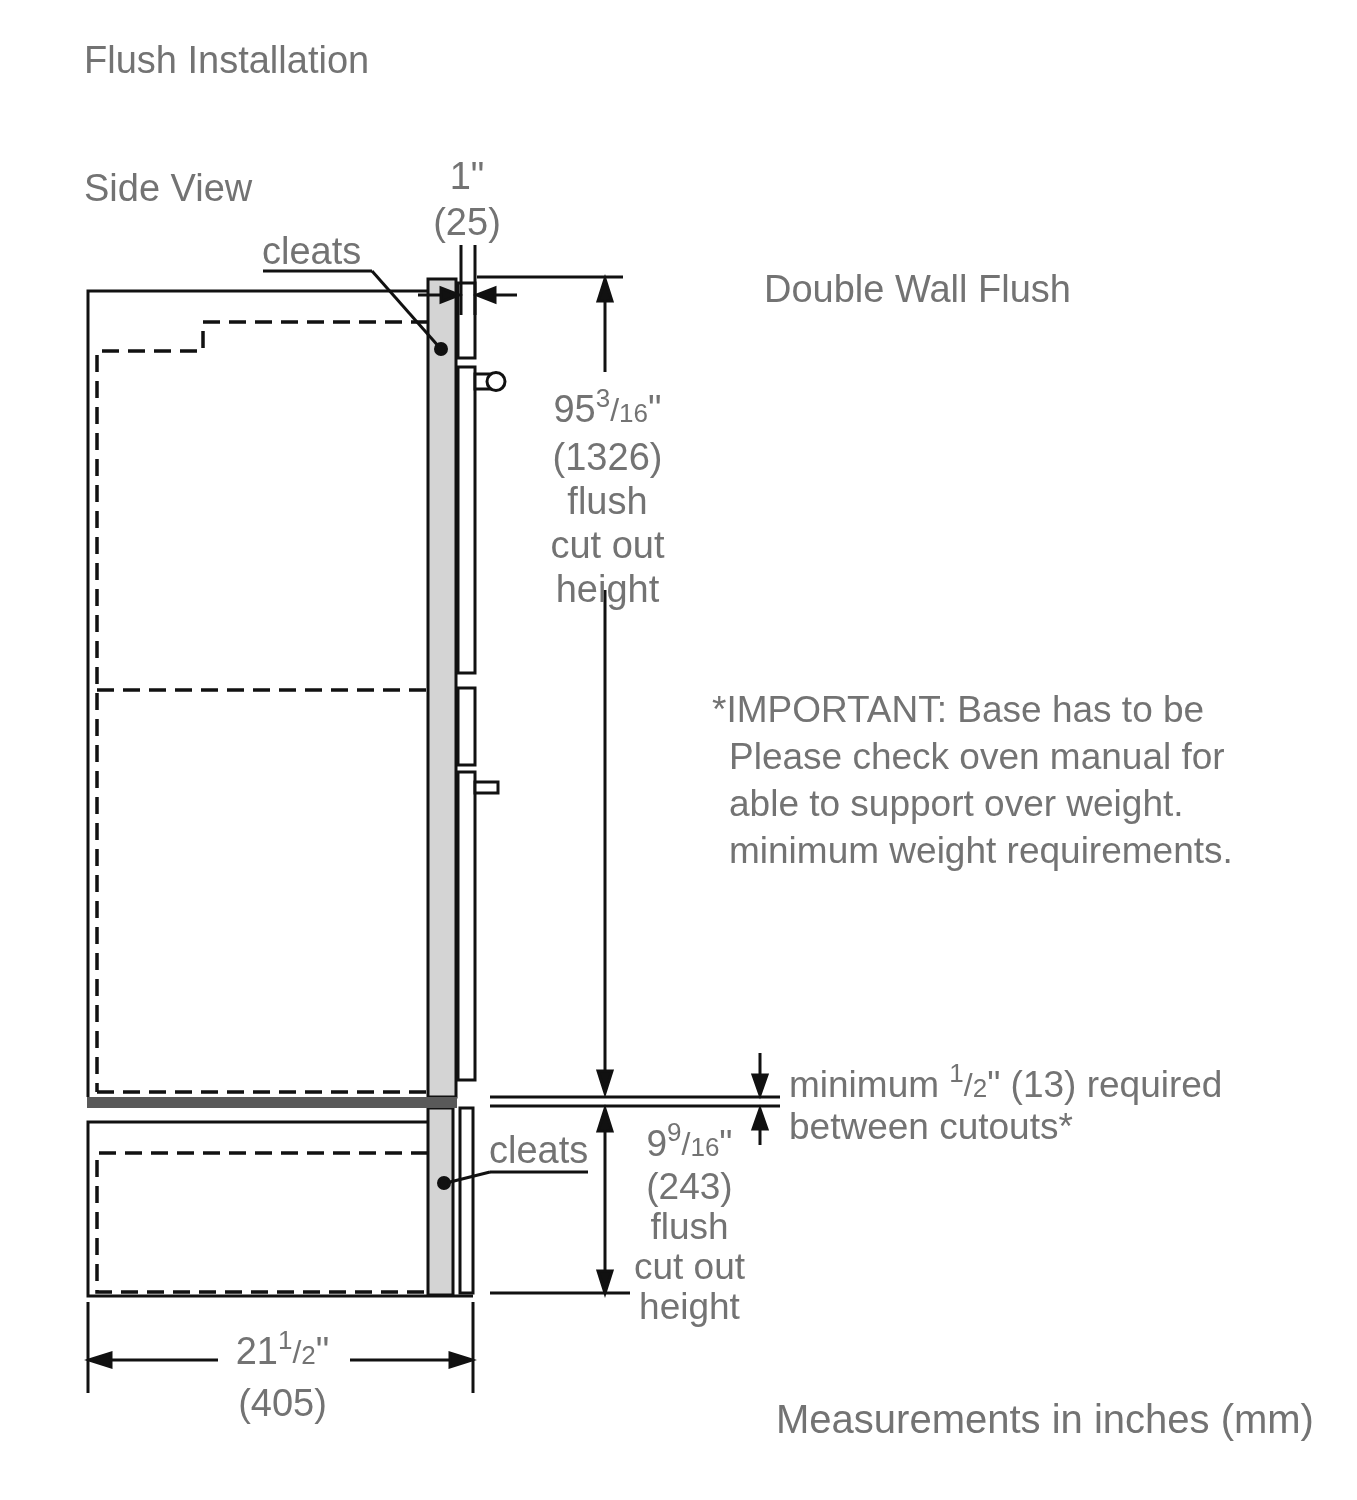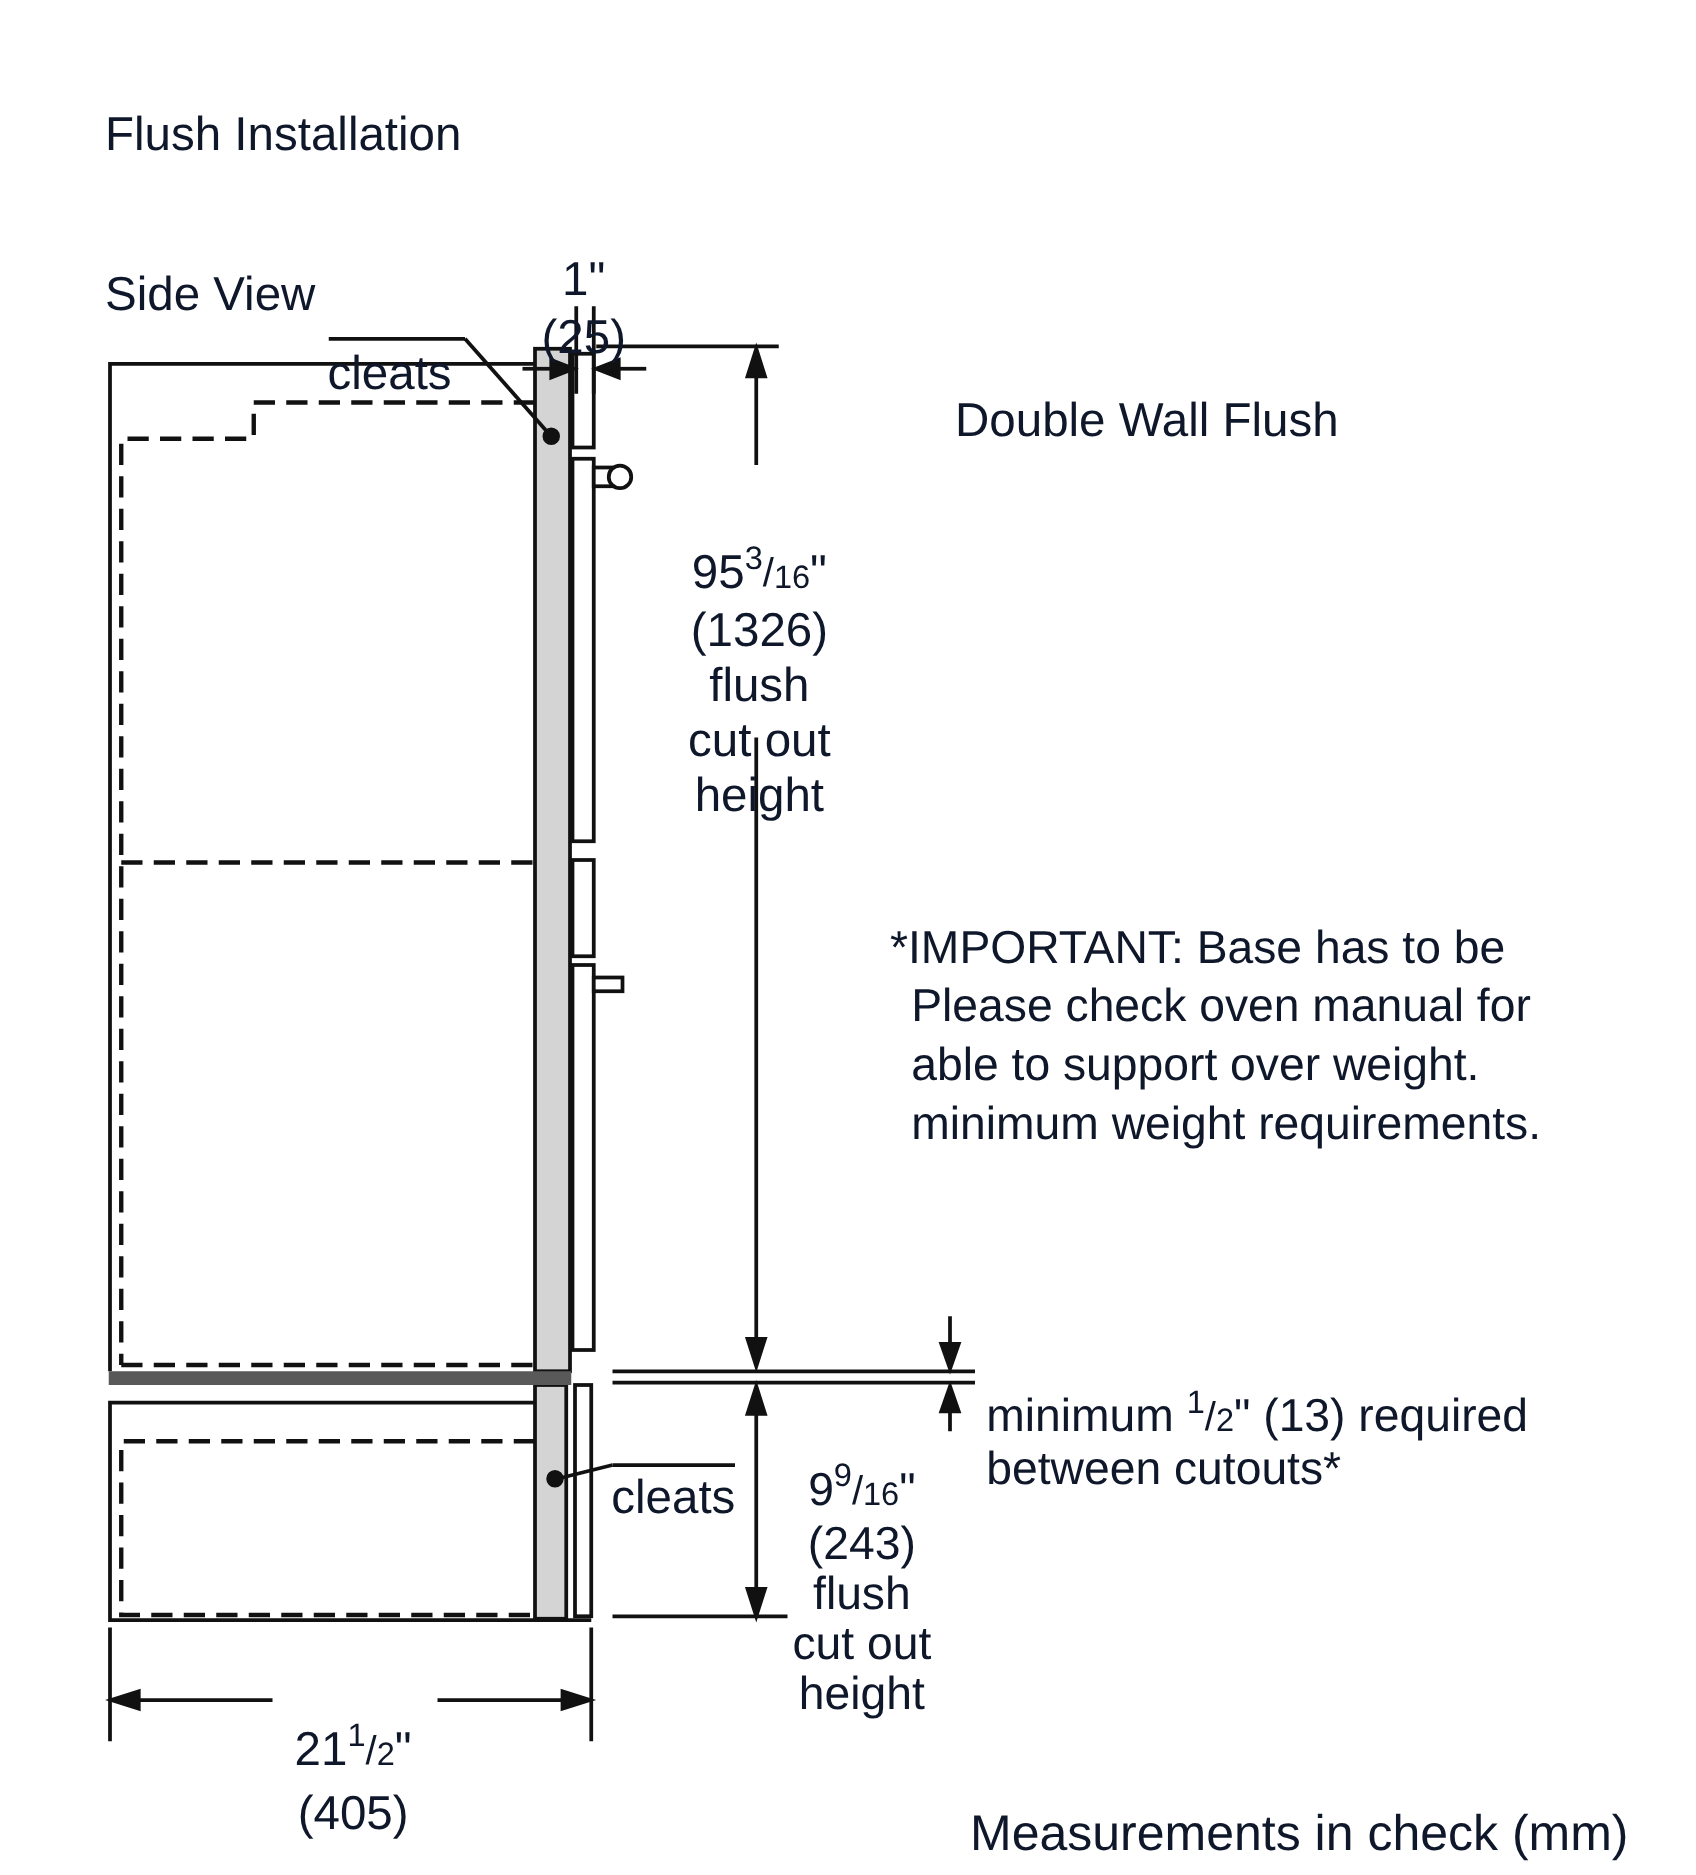--- a/index.html
+++ b/index.html
@@ -1,19 +1,19 @@
 <!DOCTYPE html>
 <html><head>
 <meta charset="utf-8">
 <style>
   html,body{margin:0;padding:0;background:#fff;}
   #page{position:relative;width:1357px;height:1500px;background:#fff;overflow:hidden;
         font-family:"Liberation Sans",sans-serif;color:#111;}
   #drawing{position:absolute;left:0;top:0;}
-  .txt{position:absolute;white-space:nowrap;color:#0f172a;line-height:1.16;margin-top:48px;}
+  .txt{position:absolute;white-space:nowrap;color:#737373;line-height:1.16;}
   .fs38{font-size:38px;}
   .fs37{font-size:37px;}
   .fs40{font-size:40px;}
   .center{text-align:center;}
   .dimblock{line-height:44px;}
   .dimblock2{line-height:40px;}
   .sup{font-size:26px;vertical-align:15px;}
   .den{font-size:26px;vertical-align:0px;}
   .slash{font-size:32px;vertical-align:1px;}
   .note-line{font-size:37px;line-height:47px;}
@@ -139,15 +139,15 @@
     <div>cut out</div>
     <div>height</div>
   </div>
 
 
   <div class="txt fs38 center" style="left:210px;top:1316px;width:145px;line-height:48px;">
     <div><span>21</span><span class="sup">1</span><span class="slash">/</span><span class="den">2</span><span>"</span></div>
     <div>(405)</div>
   </div>
 
-  <div class="txt fs40" style="left:776px;top:1396px;">Measurements in check (mm)</div>
+  <div class="txt fs40" style="left:776px;top:1396px;">Measurements in inches (mm)</div>
 
 </div>
 
 </body></html>

